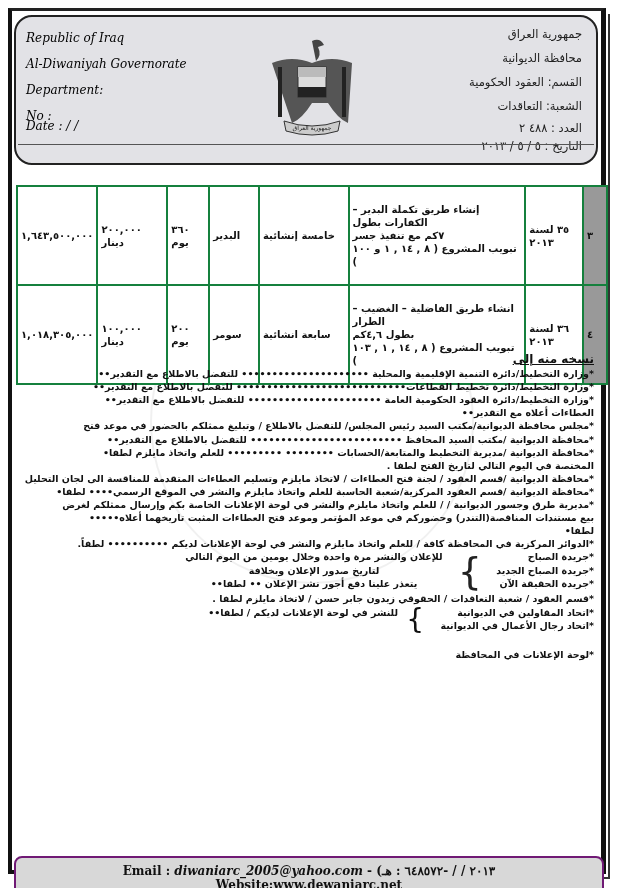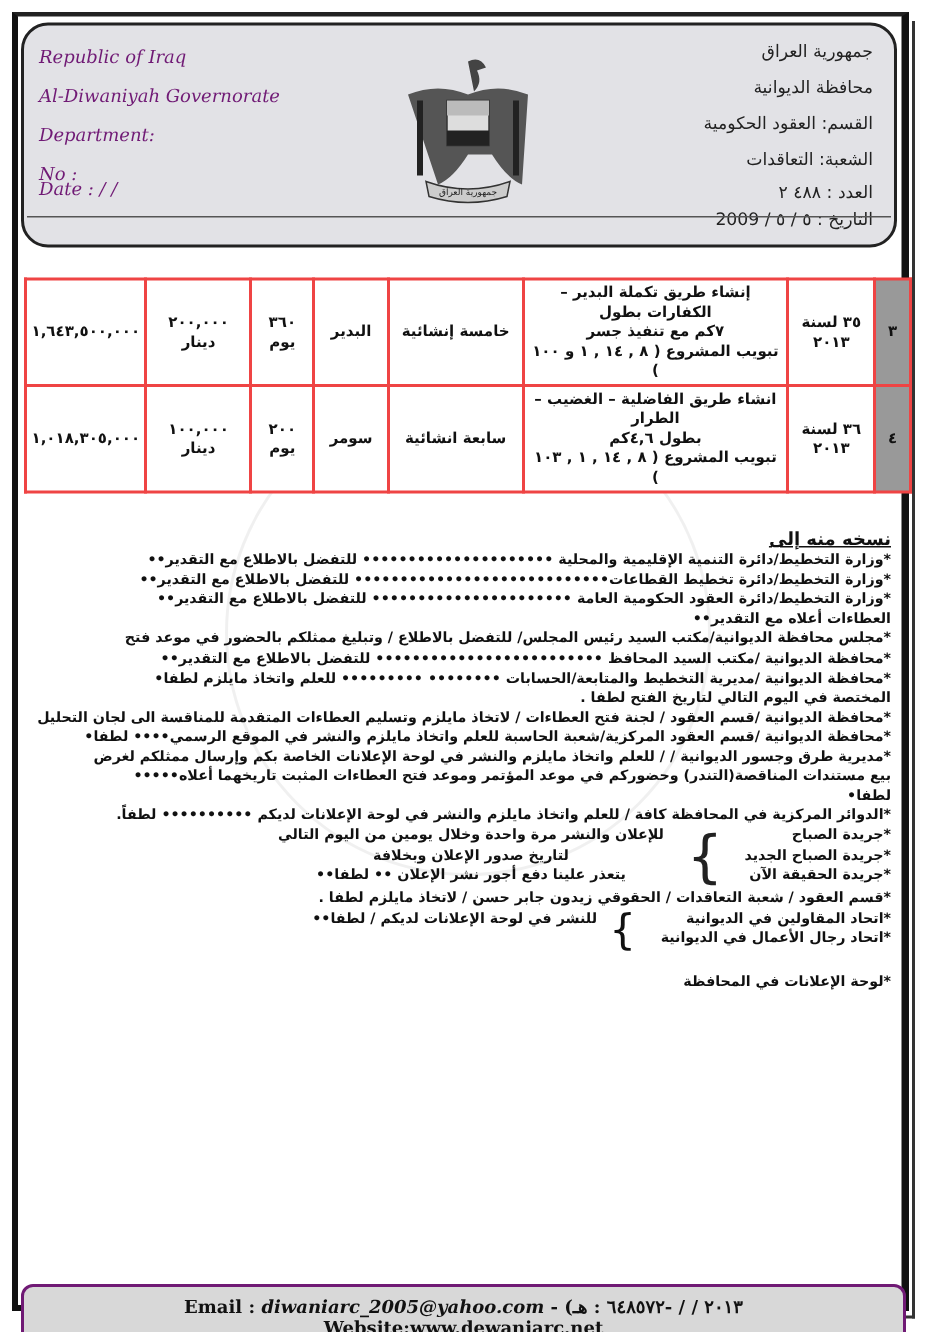--- a/index.html
+++ b/index.html
@@ -1,25 +1,25 @@
 <!DOCTYPE html>
 <html><head>
 <meta charset="utf-8">
 <style>
   html,body{margin:0;padding:0;}
   body{width:620px;height:888px;background:#fff;position:relative;overflow:hidden;font-family:"DejaVu Sans",sans-serif;color:#111;}
   .page-frame{position:absolute;left:8px;top:8px;width:598px;height:866px;border-left:4px solid #111;border-top:3px solid #222;border-right:5px solid #111;border-bottom:4px solid #111;box-sizing:border-box;}
   .page-frame:after{content:"";position:absolute;left:3px;top:3px;right:-9px;bottom:-9px;border-right:2px solid #333;border-bottom:2px solid #333;}
   .header-box{position:absolute;left:14px;top:15px;width:584px;height:150px;border:2px solid #222;border-radius:18px;background:#e2e2e6;box-sizing:border-box;}
-  .hdr-en{position:absolute;left:10px;font-family:"DejaVu Serif",serif;font-style:italic;font-size:12px;color:#701a75;}
+  .hdr-en{position:absolute;left:10px;font-family:"DejaVu Serif",serif;font-style:italic;font-size:12px;color:#000000;}
   .hdr-ar{position:absolute;right:14px;font-family:"DejaVu Sans",sans-serif;font-size:11.5px;color:#222;direction:rtl;text-align:right;}
   .date-line{position:absolute;left:2px;right:2px;top:127px;border-top:1px solid #555;}
   .seal{position:absolute;left:246px;top:16px;width:100px;height:110px;}
   table.projects{position:absolute;left:16px;top:185px;width:592px;border-collapse:collapse;direction:rtl;font-size:10px;font-weight:bold;}
-  table.projects td{border:2px solid #ef4444;text-align:center;padding:2px 3px;line-height:13px;background:#fff;}
+  table.projects td{border:2px solid #15803d;text-align:left;padding:16px 3px;line-height:13px;background:#fff;}
   table.projects td.seq{background:#999;width:16px;}
   .body-text{position:absolute;right:26px;top:353px;width:575px;direction:rtl;text-align:right;font-size:9.5px;font-weight:bold;line-height:13.1px;color:#111;margin-left:28px;}
   .body-text .ttl{font-size:12px;text-decoration:underline;margin-bottom:1px;}
   .row{white-space:nowrap;}
   .news{position:relative;height:42px;margin-top:0;}
   .news .names{position:absolute;right:0;top:0;width:110px;}
   .news .brace{position:absolute;right:112px;top:0;font-size:38px;font-weight:normal;line-height:42px;color:#222;}
   .news .note{position:absolute;right:140px;top:0;width:280px;text-align:center;}
   .unions{position:relative;height:28px;}
   .unions .names{position:absolute;right:0;top:0;width:170px;}
@@ -54,21 +54,21 @@
     <rect x="36" y="54" width="28" height="10" fill="#222"></rect>
     <path d="M22 88 q28 10 56 0 l-2 10 q-26 8 -52 0 z" fill="#ccc" stroke="#333"></path>
     <text x="50" y="97" font-size="6" text-anchor="middle" fill="#222">جمهورية العراق</text>
   </svg>
 
   <div class="hdr-ar" style="top:10px">جمهورية العراق</div>
   <div class="hdr-ar" style="top:34px">محافظة الديوانية</div>
   <div class="hdr-ar" style="top:58px">القسم: العقود الحكومية</div>
   <div class="hdr-ar" style="top:82px">الشعبة: التعاقدات</div>
   <div class="hdr-ar" style="top:104px">العدد : ٤٨٨ ٢</div>
-  <div class="hdr-ar" style="top:122px">التاريخ : ٥ / ٥ / 2009</div>
+  <div class="hdr-ar" style="top:122px">التاريخ : ٥ / ٥ / ٢٠١٣</div>
   <div class="date-line"></div>
 </div>
 
 <table class="projects">
   <tbody>
     <tr>
       <td class="seq">٣</td>
       <td style="width:50px">٣٥ لسنة ٢٠١٣</td>
       <td style="width:170px">
         <div>إنشاء طريق تكملة البدير – الكفارات بطول</div>

